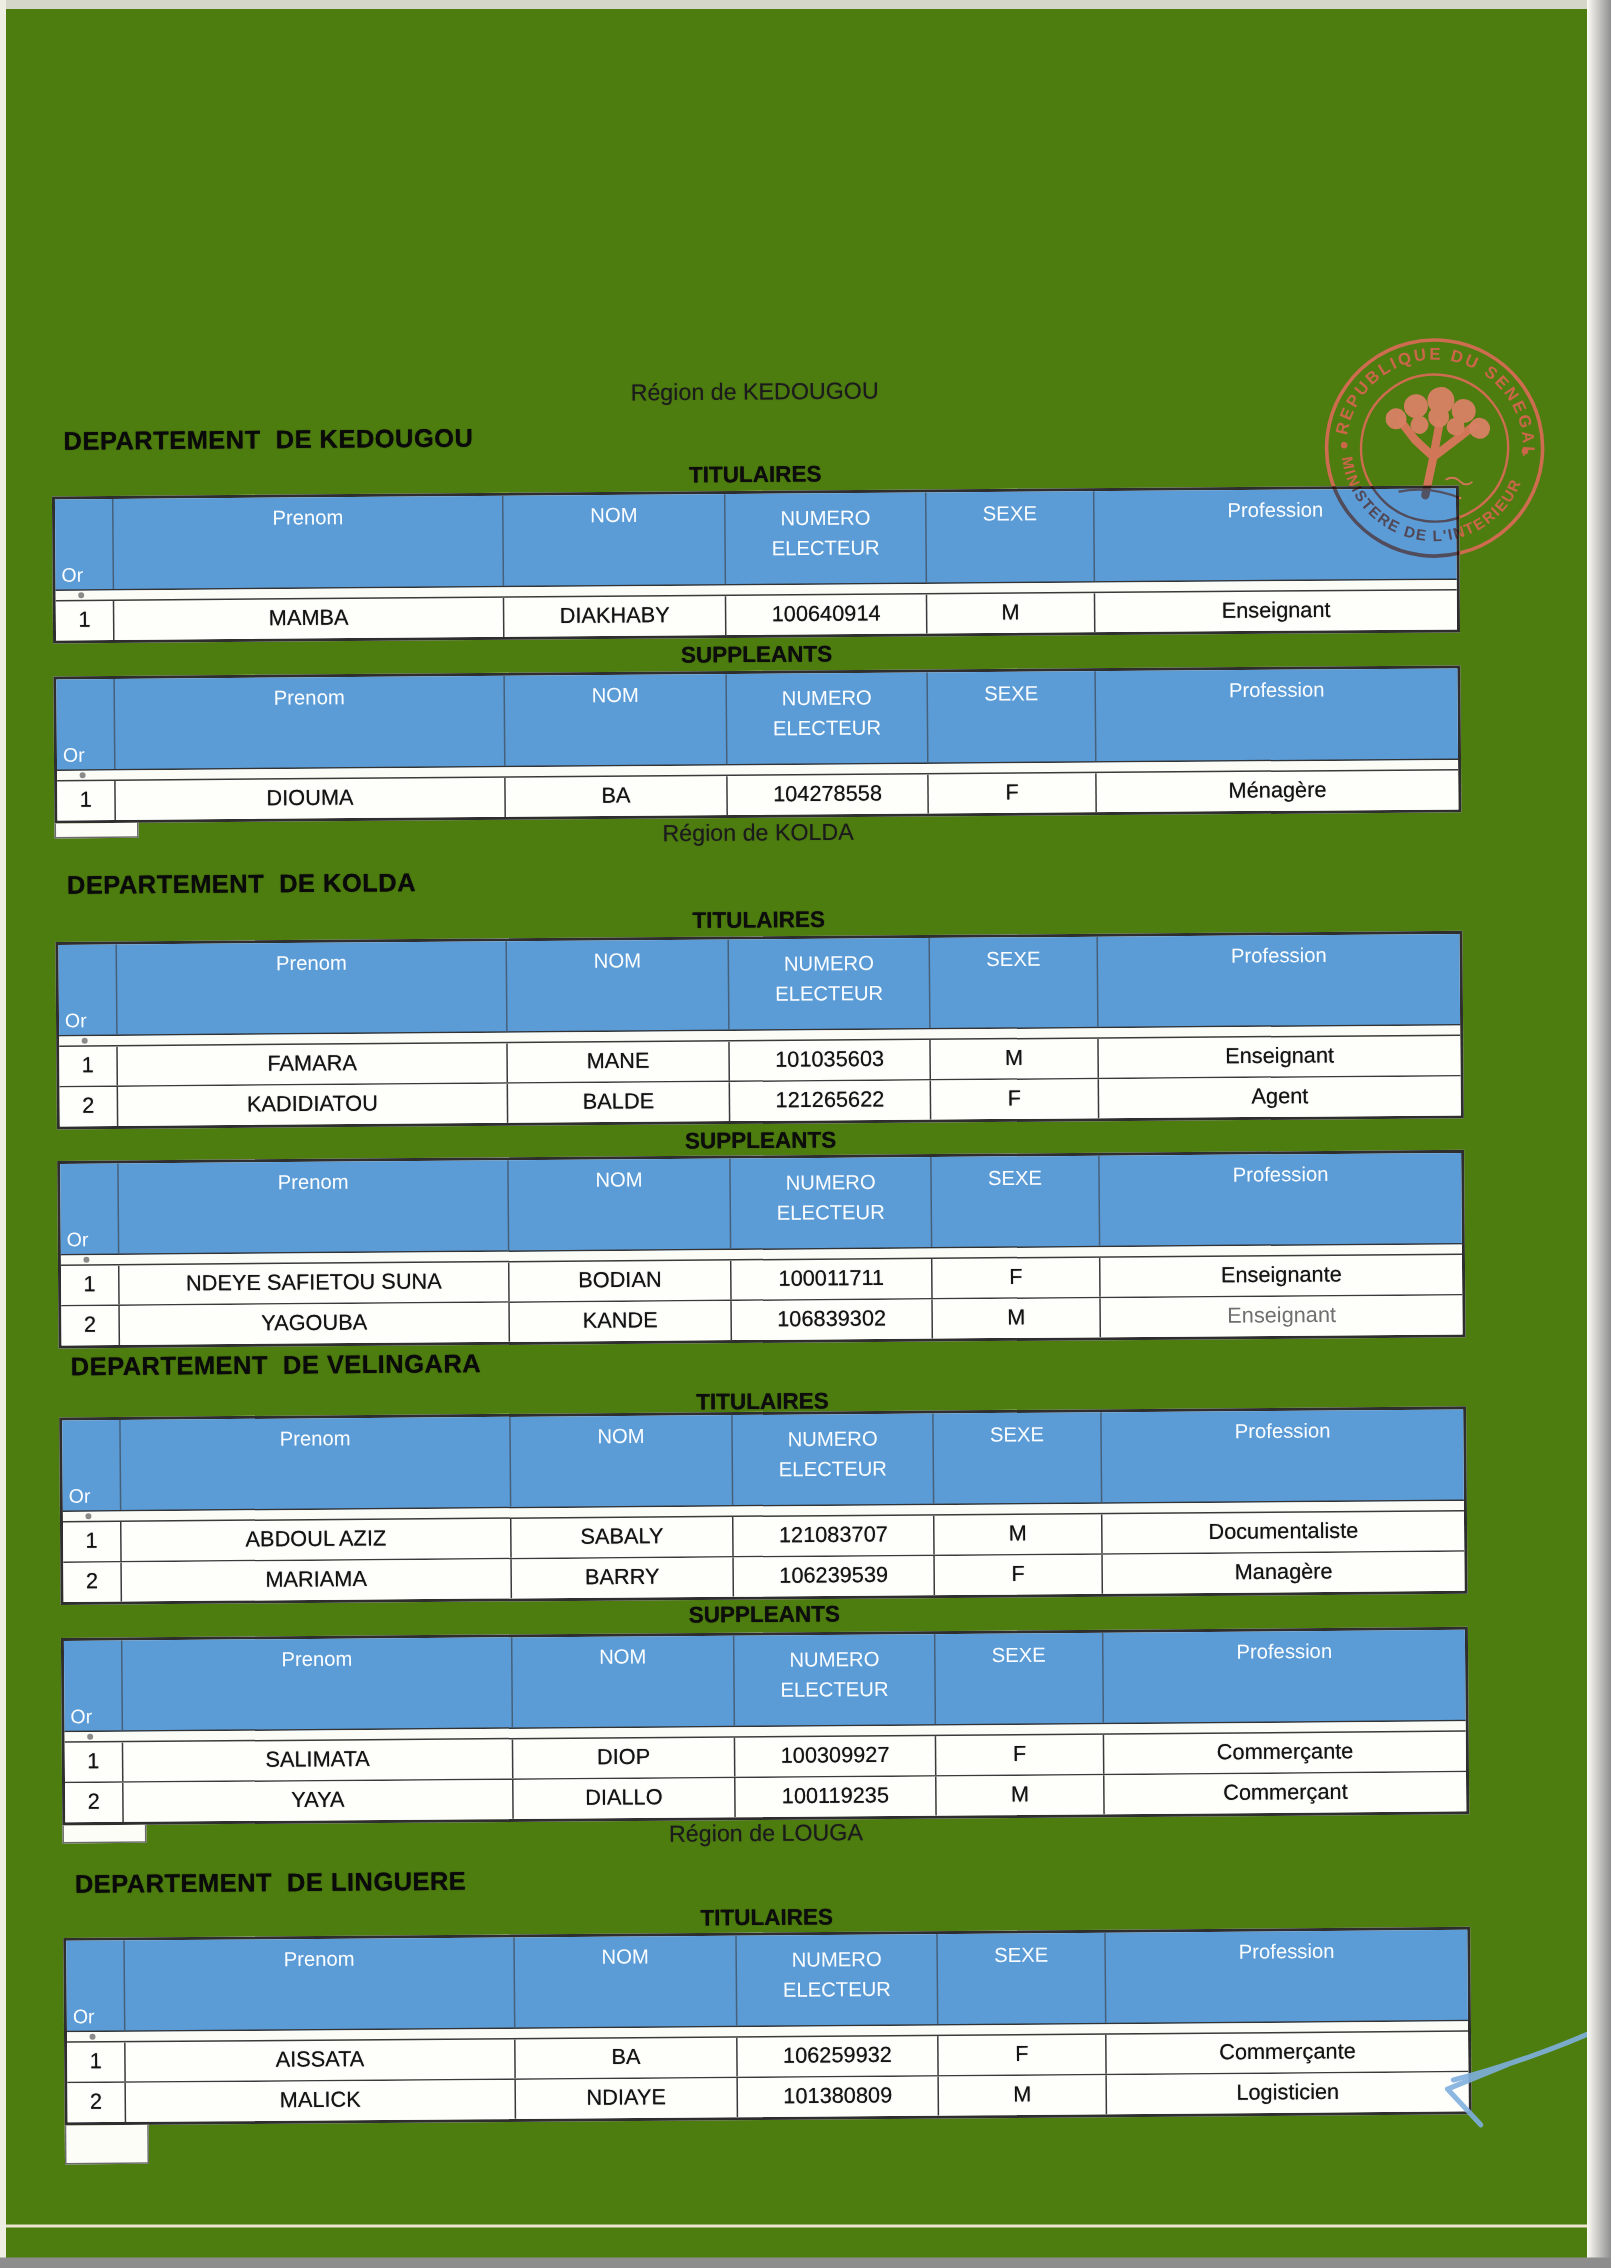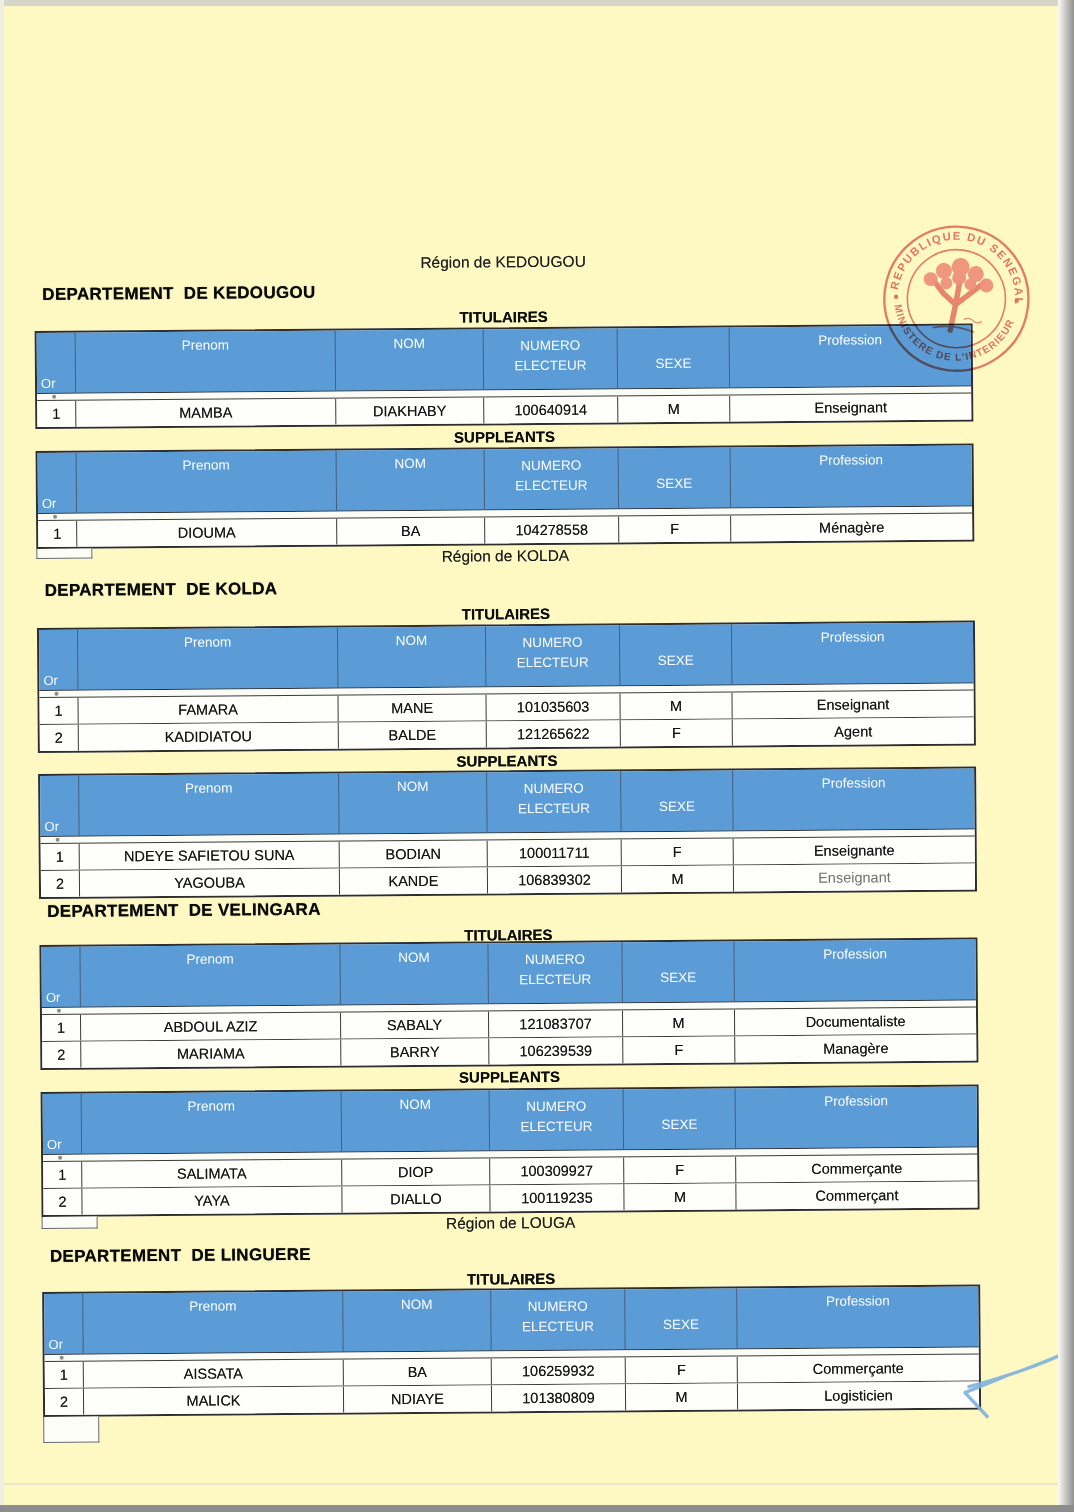--- a/index.html
+++ b/index.html
@@ -1,16 +1,16 @@
 <!DOCTYPE html>
 <html><head>
 <meta charset="utf-8">
 <style>
   html,body{margin:0;padding:0;background:#e9e8e0;}
-  #page{position:relative;width:1074px;height:1512px;background:#fef9c3;overflow:hidden;
+  #page{position:relative;width:1074px;height:1512px;background:#4d7c0f;overflow:hidden;
         font-family:"Liberation Sans","DejaVu Sans",sans-serif;}
   
   .edge{position:absolute;}
   #edge-top{left:0;top:0;width:1074px;height:6px;background:#d6d6c8;}
   #edge-left{left:0;top:0;width:4px;height:1512px;background:#efeee3;}
   #edge-right{right:0;top:0;width:16px;height:1512px;background:linear-gradient(to right,#fcfbf4,#8f8f8f);}
   #edge-bottom{left:0;bottom:0;width:1074px;height:7px;background:#8d8d8d;}
   #fold-line{left:0;top:1483px;width:1074px;height:2px;background:#ece5cf;}
 
   #tilt{position:absolute;left:0;top:0;width:1074px;height:1512px;
@@ -24,21 +24,21 @@
           font-weight:700;color:#0d0d0d;text-shadow:0 0 .6px rgba(0,0,0,.8);}
 
   .tbl{position:absolute;left:38px;width:938px;box-sizing:border-box;
        border:2px solid #2e2e2e;background:#fdfdf8;}
   .hd{height:61px;box-sizing:border-box;background:#5b9cd7;border-bottom:1px solid #333;
       display:grid;grid-template-columns:38px 260px 148px 134px 112px 1fr;position:relative;}
   .hc{color:#fbfdff;font-size:13.5px;text-align:center;padding-top:6px;box-sizing:border-box;
       border-left:1px solid #46607a;overflow:hidden;}
   .hc:first-child{border-left:none;margin-top:12px;}
   .hc.num{line-height:20px;padding-top:7px;}
-  .hc.sx{padding-top:28px;}
+  .hc.sx{padding-top:7px;}
   .hc.or{position:relative;}
   .hc.or .orlab{position:absolute;left:4px;bottom:2px;font-size:13px;}
   .sp{height:7px;box-sizing:border-box;background:#fcfcf6;border-bottom:1px solid #3a3a3a;position:relative;}
   .sp::after{content:"";position:absolute;left:15px;top:1px;width:4px;height:4px;
              background:#8a8a8a;border-radius:50%;}
   .tr{display:grid;grid-template-columns:38px 260px 148px 134px 112px 1fr;height:27px;
       box-sizing:border-box;border-bottom:1px solid #3a3a3a;background:#fefefb;}
   .tr:last-child{border-bottom:none;height:26px;}
   .tc{font-size:14.5px;color:#131313;text-align:center;line-height:26px;box-sizing:border-box;
       border-left:1px solid #3a3a3a;overflow:hidden;white-space:nowrap;

